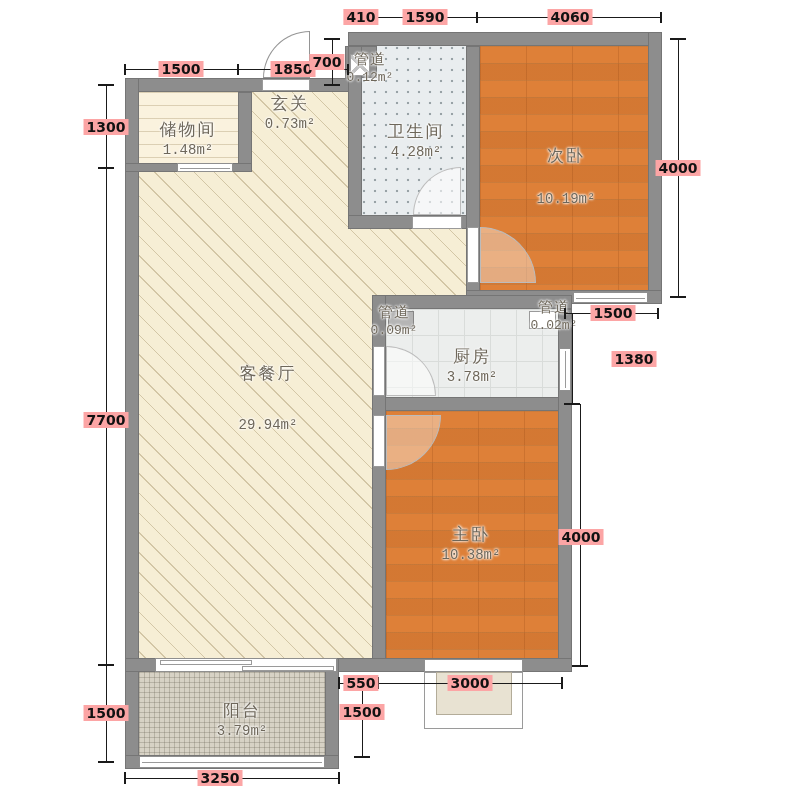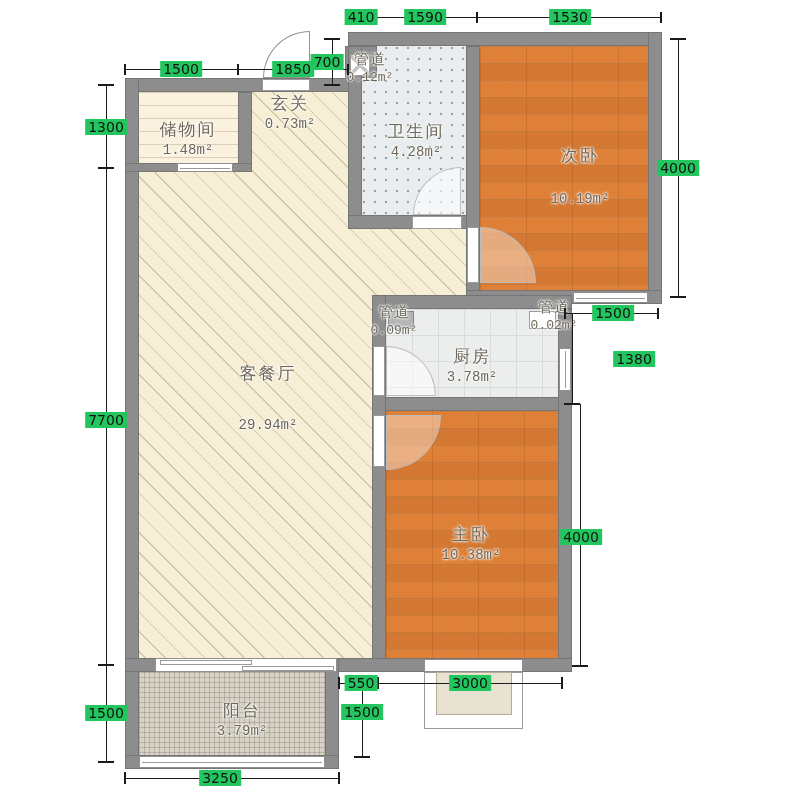--- a/index.html
+++ b/index.html
@@ -44,22 +44,22 @@
   .rlabel{transform:translate(-50%,-50%);display:flex;flex-direction:column;align-items:center;gap:1px;
           color:#6e675a;text-align:center;white-space:nowrap;
           text-shadow:0 0 3px #fff,0 0 3px #fff,0 0 2px #fff;z-index:30;font-family:Liberation Mono, monospace;}
   .rname{font-size:17px;letter-spacing:2px;}
   .rarea{font-size:14px;letter-spacing:0;}
   .rlabel.small .rname{font-size:15px;letter-spacing:1px;}
   .rlabel.small .rarea{font-size:13px;}
   
   .dl{background:#1a1a1a;z-index:40;}
   .tick{background:#1a1a1a;z-index:40;}
-  .dlabel{transform:translate(-50%,-50%);font-size:14px;font-weight:400;color:#121212;
-          background:#22c55e;padding:0 3px;white-space:nowrap;z-index:45;}
+  .dlabel{transform:translate(-50%,-50%);font-size:14px;font-weight:700;color:#121212;
+          background:#fca5a5;padding:0 3px;white-space:nowrap;z-index:45;}
 </style>
 </head>
 <body>
 
 <div id="canvas">
 
   <div class="abs floor-living" style="left:139px;top:92px;width:341px;height:580px;"></div>
   <div class="abs floor-storage" style="left:139px;top:92px;width:99px;height:71px;"></div>
   <div class="abs floor-bath" style="left:362px;top:46px;width:104px;height:169px;"></div>
   <div class="abs floor-wood" style="left:480px;top:46px;width:168px;height:244px;"></div>
@@ -126,21 +126,21 @@
     <span class="rarea">0.73m²</span>
   </div>
   <div class="abs rlabel small" style="left:370px;top:67px;">
     <span class="rname">管道</span>
     <span class="rarea">0.12m²</span>
   </div>
   <div class="abs rlabel" style="left:416px;top:140px;">
     <span class="rname">卫生间</span>
     <span class="rarea">4.28m²</span>
   </div>
-  <div class="abs rlabel" style="left:580px;top:175px;gap:24px;">
+  <div class="abs rlabel" style="left:566px;top:175px;gap:24px;">
     <span class="rname">次卧</span>
     <span class="rarea">10.19m²</span>
   </div>
   <div class="abs rlabel small" style="left:394px;top:320px;">
     <span class="rname">管道</span>
     <span class="rarea">0.09m²</span>
   </div>
   <div class="abs rlabel small" style="left:554px;top:315px;">
     <span class="rname">管道</span>
     <span class="rarea">0.02m²</span>
@@ -162,21 +162,21 @@
     <span class="rarea">3.79m²</span>
   </div>
 
   <div class="abs dl" style="left:348px;top:17px;width:314px;height:1px;"></div>
   <div class="abs tick" style="left:347px;top:12px;width:2px;height:11px;"></div>
   <div class="abs tick" style="left:373px;top:12px;width:2px;height:11px;"></div>
   <div class="abs tick" style="left:476px;top:12px;width:2px;height:11px;"></div>
   <div class="abs tick" style="left:660px;top:12px;width:2px;height:11px;"></div>
   <div class="abs dlabel" style="left:361px;top:17px;">410</div>
   <div class="abs dlabel" style="left:425px;top:17px;">1590</div>
-  <div class="abs dlabel" style="left:570px;top:17px;">1530</div>
+  <div class="abs dlabel" style="left:570px;top:17px;">4060</div>
 
   <div class="abs dl" style="left:125px;top:69px;width:223px;height:1px;"></div>
   <div class="abs tick" style="left:124px;top:64px;width:2px;height:11px;"></div>
   <div class="abs tick" style="left:237px;top:64px;width:2px;height:11px;"></div>
   <div class="abs tick" style="left:347px;top:64px;width:2px;height:11px;"></div>
   <div class="abs dlabel" style="left:181px;top:69px;">1500</div>
   <div class="abs dlabel" style="left:293px;top:69px;">1850</div>
 
   <div class="abs dl" style="left:332px;top:39px;width:1px;height:46px;"></div>
   <div class="abs tick" style="left:324px;top:38px;width:16px;height:2px;"></div>

